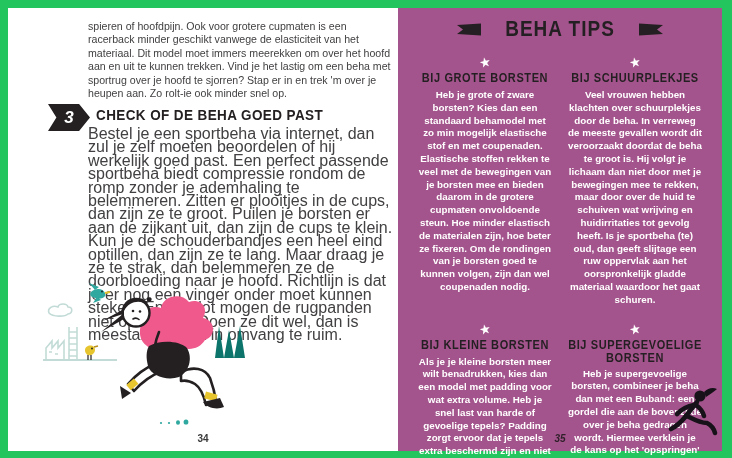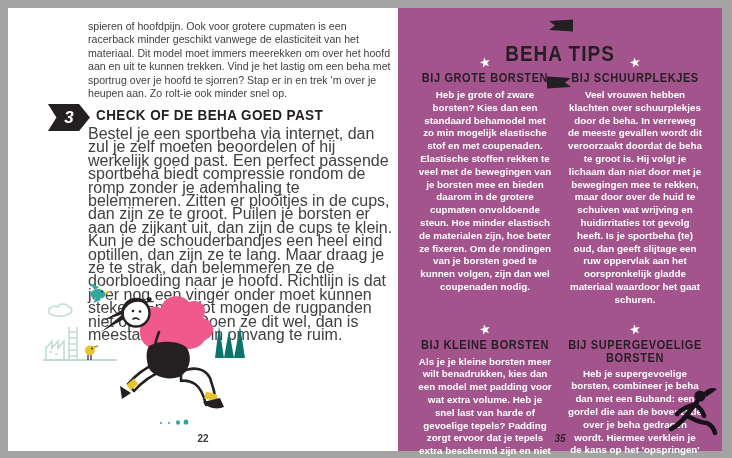--- a/index.html
+++ b/index.html
@@ -1,18 +1,18 @@
 <!DOCTYPE html>
 <html><head>
 <meta charset="utf-8">
 <style>
   html,body{margin:0;padding:0;background:#e9e9e9;}
   .spread{
     position:relative;width:732px;height:458px;
-    background:#a3a3a3; 
+    background:#22c55e; 
     font-family:"Liberation Sans","DejaVu Sans",sans-serif;
     overflow:hidden;
   }
   .page{position:absolute;top:8px;height:443px;}
   .page-left{left:8px;width:390px;background:#ffffff;}
   .page-right{left:398px;width:324px;background:#a4548c;}
 
   
   .intro{
     position:absolute;left:80px;top:12px;width:303px;
@@ -37,21 +37,21 @@
   .illustration{position:absolute;left:35px;top:272px;}
   .pageno{
     position:absolute;bottom:7px;width:100%;text-align:center;
     font-size:10px;font-weight:700;color:#3a3a3a;
   }
   .pageno-right{color:#2e1f2a;font-style:italic;}
 
   
   .tips-title-row{
     position:absolute;top:10px;left:0;width:100%;
-    display:flex;align-items:center;justify-content:center;gap:10px;flex-direction:column;
+    display:flex;align-items:center;justify-content:center;gap:24px;
   }
   .tips-title{
     font-size:19px;font-weight:800;color:#241f22;letter-spacing:1px;
     transform:scaleY(1.15);
   }
   .flag{width:26px;height:15px;}
   .tips-grid{
     position:absolute;top:48px;left:0;width:100%;
     display:grid;grid-template-columns:1fr 1fr;
     column-gap:16px;row-gap:16px;padding:0 20px;box-sizing:border-box;
@@ -145,21 +145,21 @@
       </g>
 
       <g fill="#2fa89f">
         <circle cx="118" cy="143" r="1.1"></circle>
         <circle cx="126" cy="143" r="1.1"></circle>
         <ellipse cx="135" cy="142.5" rx="2" ry="2.2"></ellipse>
         <ellipse cx="143" cy="142" rx="2.4" ry="2.6"></ellipse>
       </g>
     </svg>
 
-    <div class="pageno">22</div>
+    <div class="pageno">34</div>
   </div>
 
   <div class="page page-right">
 
     <div class="tips-title-row">
       <svg class="flag" viewBox="0 0 26 15">
         <path d="M26,1.5 L26,13.5 L2,12 L8,7.5 L2,3 Z" fill="#241f22"></path>
       </svg>
       <span class="tips-title">BEHA TIPS</span>
       <svg class="flag" viewBox="0 0 26 15">

